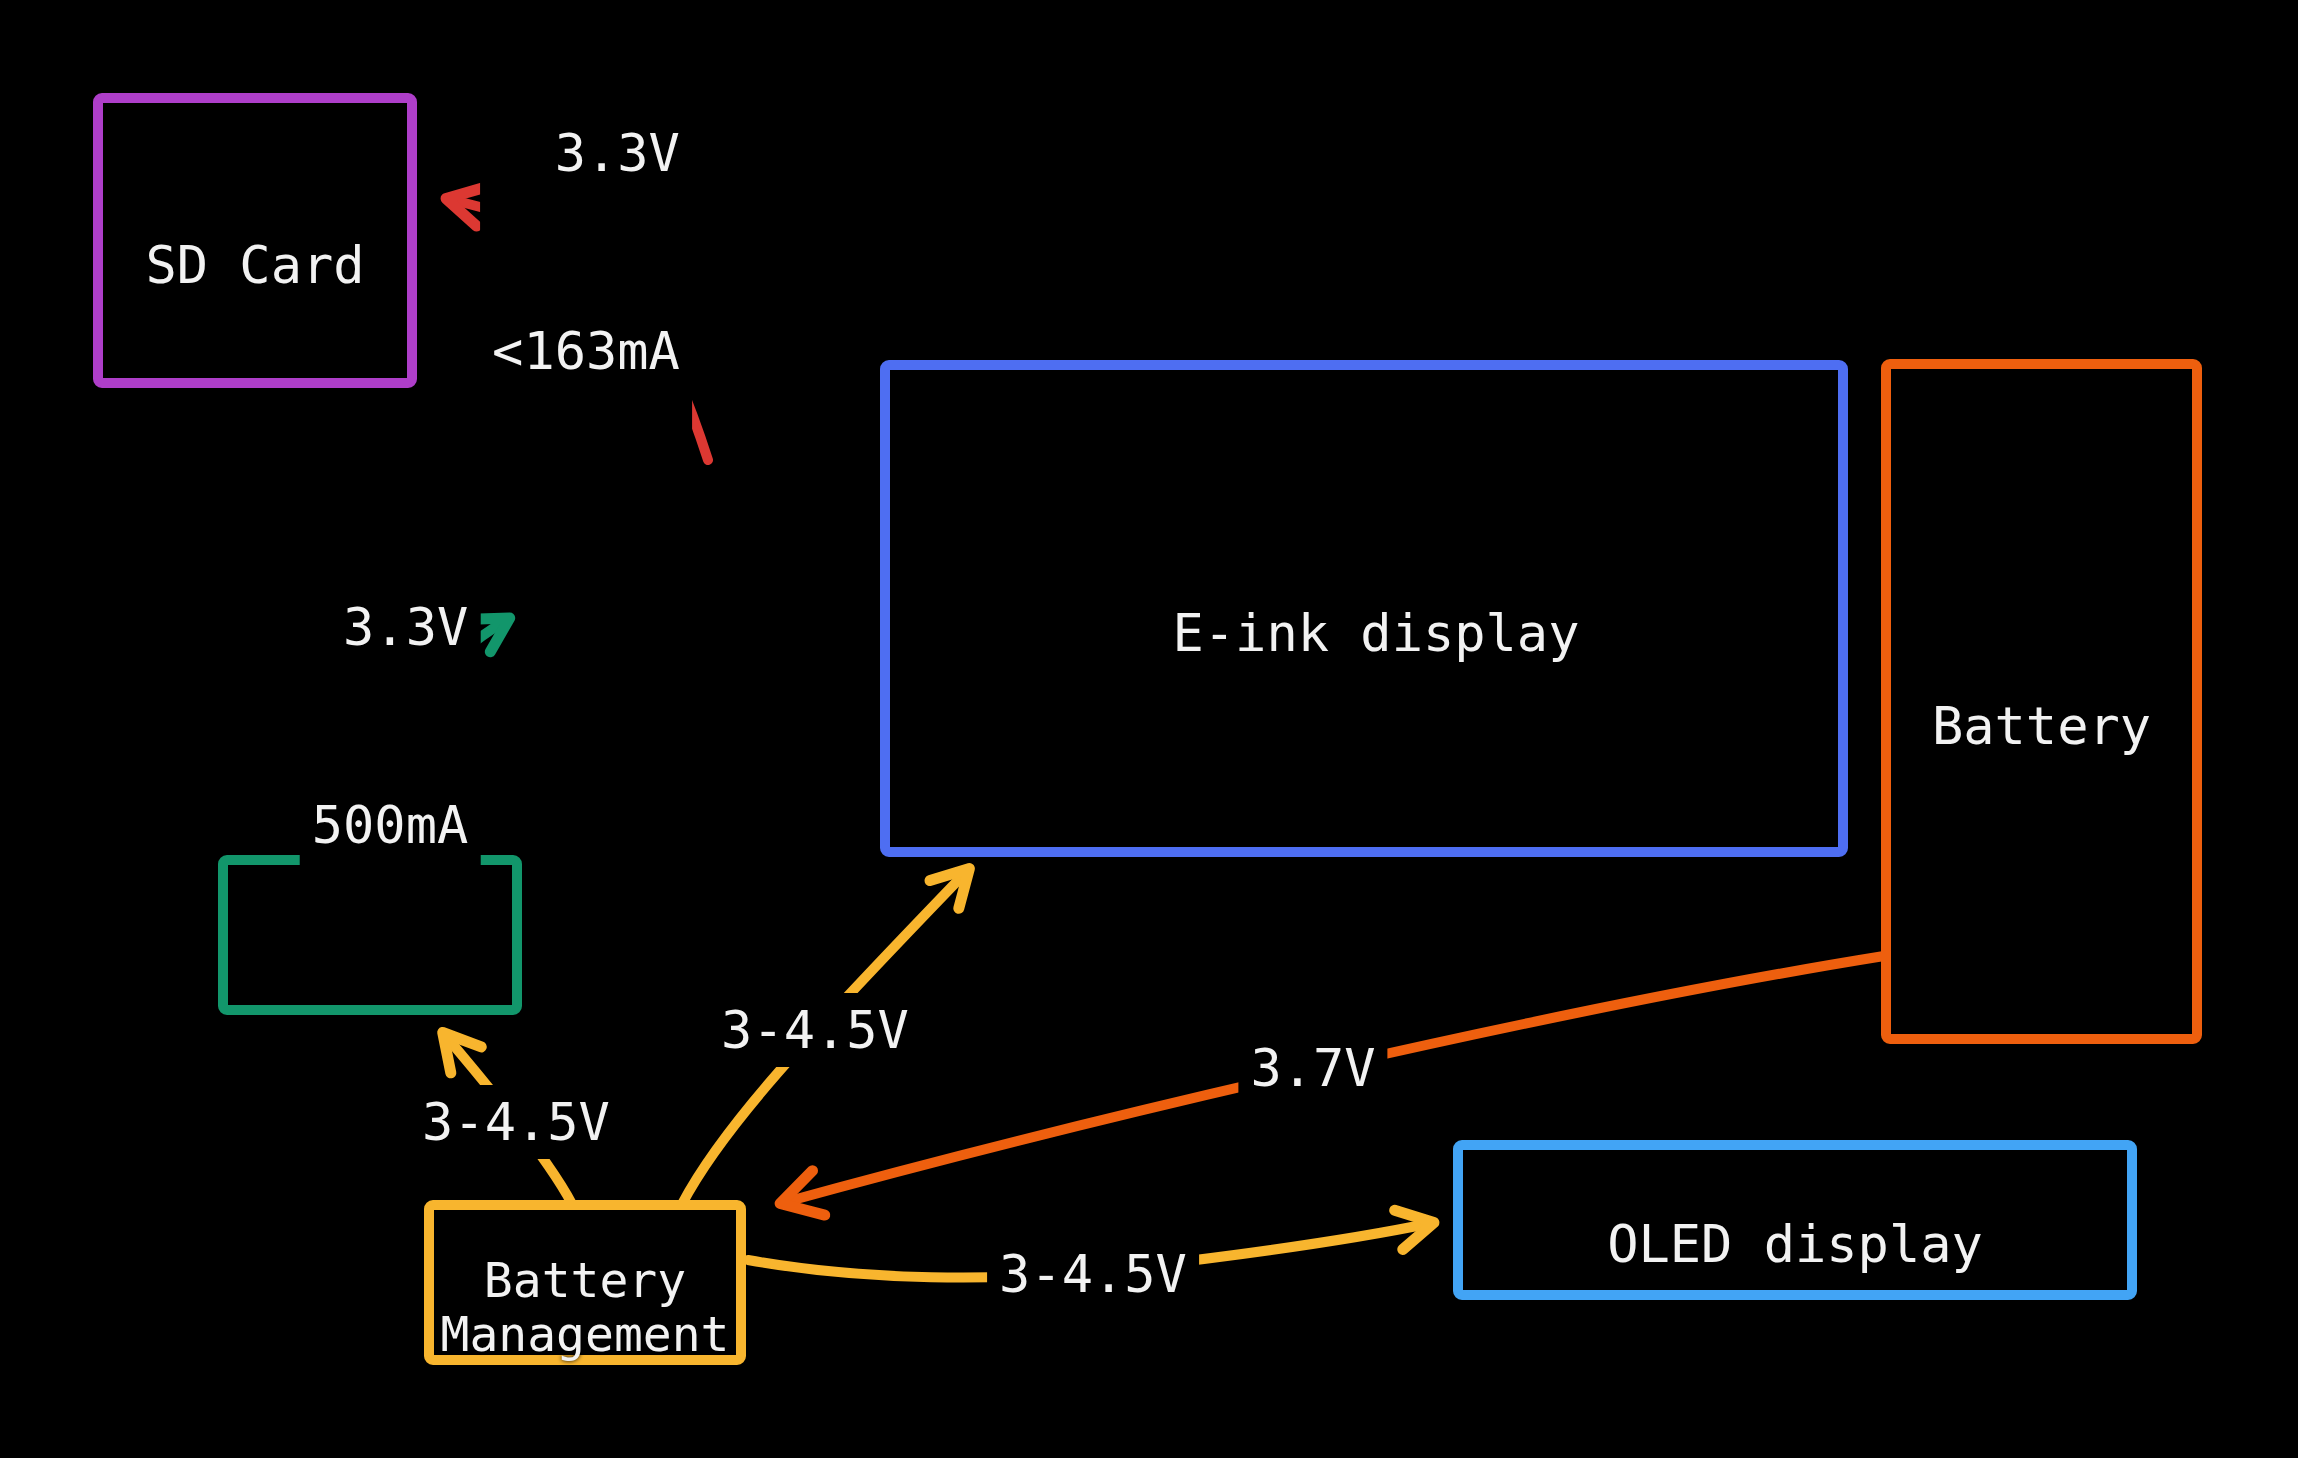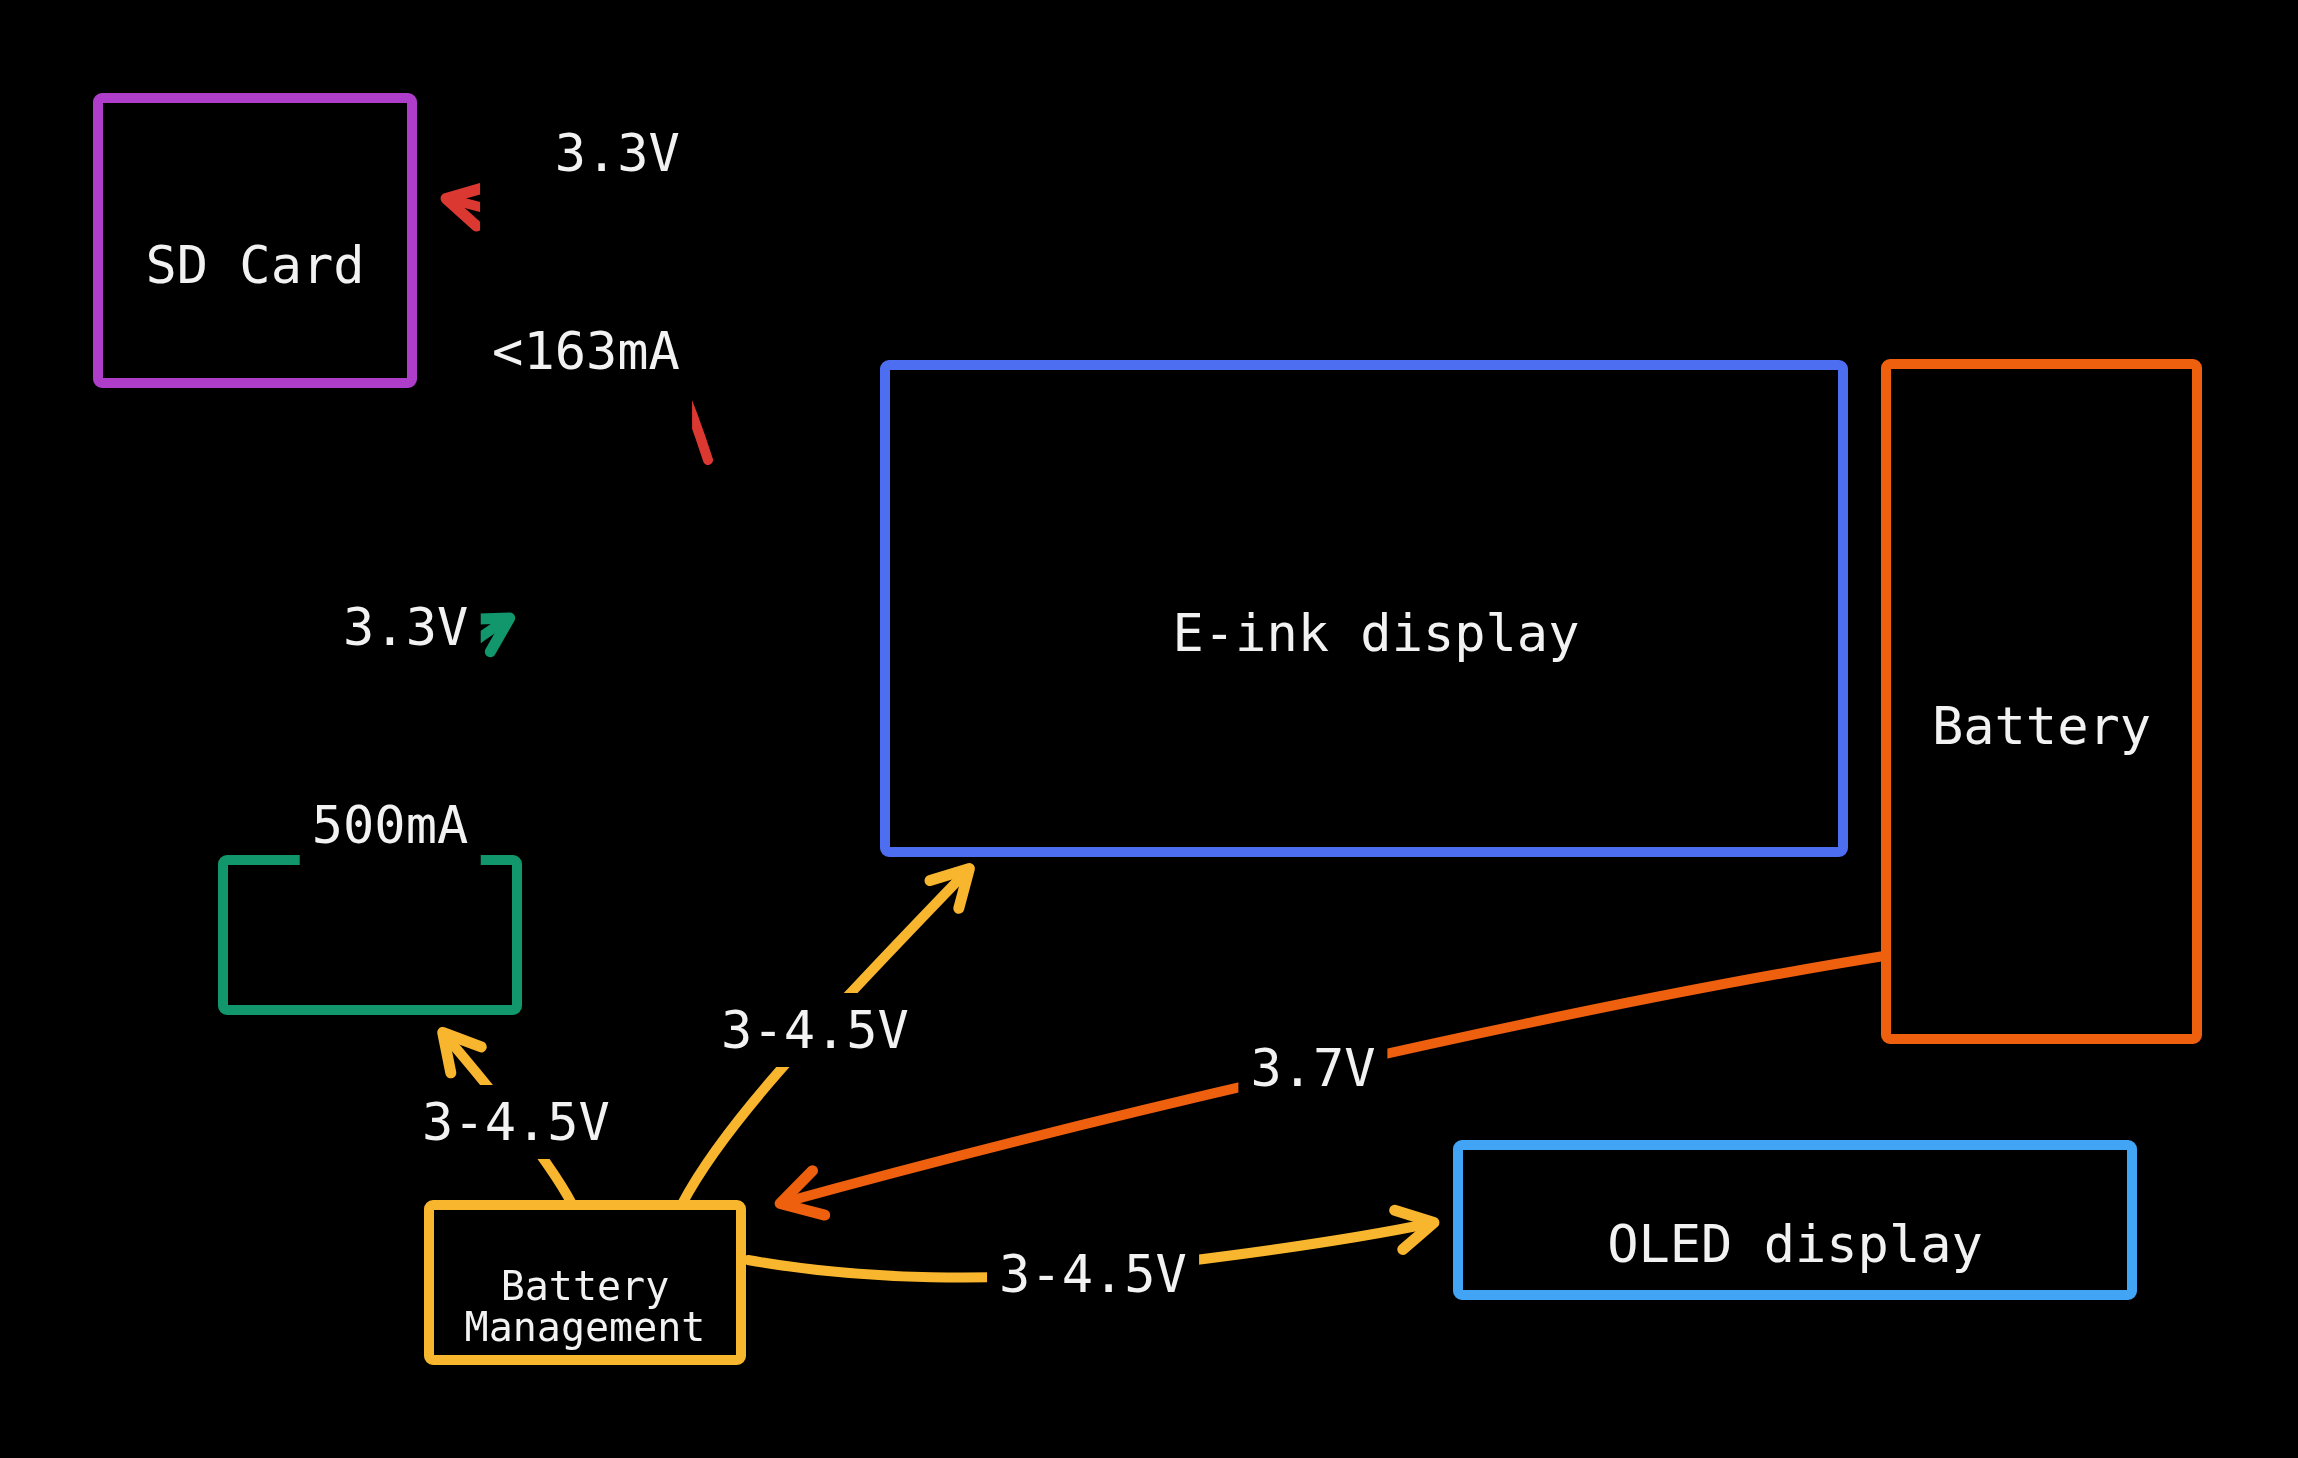--- a/index.html
+++ b/index.html
@@ -42,22 +42,22 @@
     background: #000;
     color: #f2f2f2;
     font-size: 52px;
     line-height: 66px;
     padding: 4px 12px;
     text-align: center;
     white-space: pre;
   }
   .ann .line { display: block; text-align: right; }
   .bm-text {
-    font-size: 40px;
-    line-height: 41px;
+    font-size: 48px;
+    line-height: 54px;
   }
   path.wire {
     fill: none;
     stroke-width: 10;
     stroke-linecap: round;
     stroke-linejoin: round;
   }
   path.head {
     fill: none;
     stroke-width: 11;

